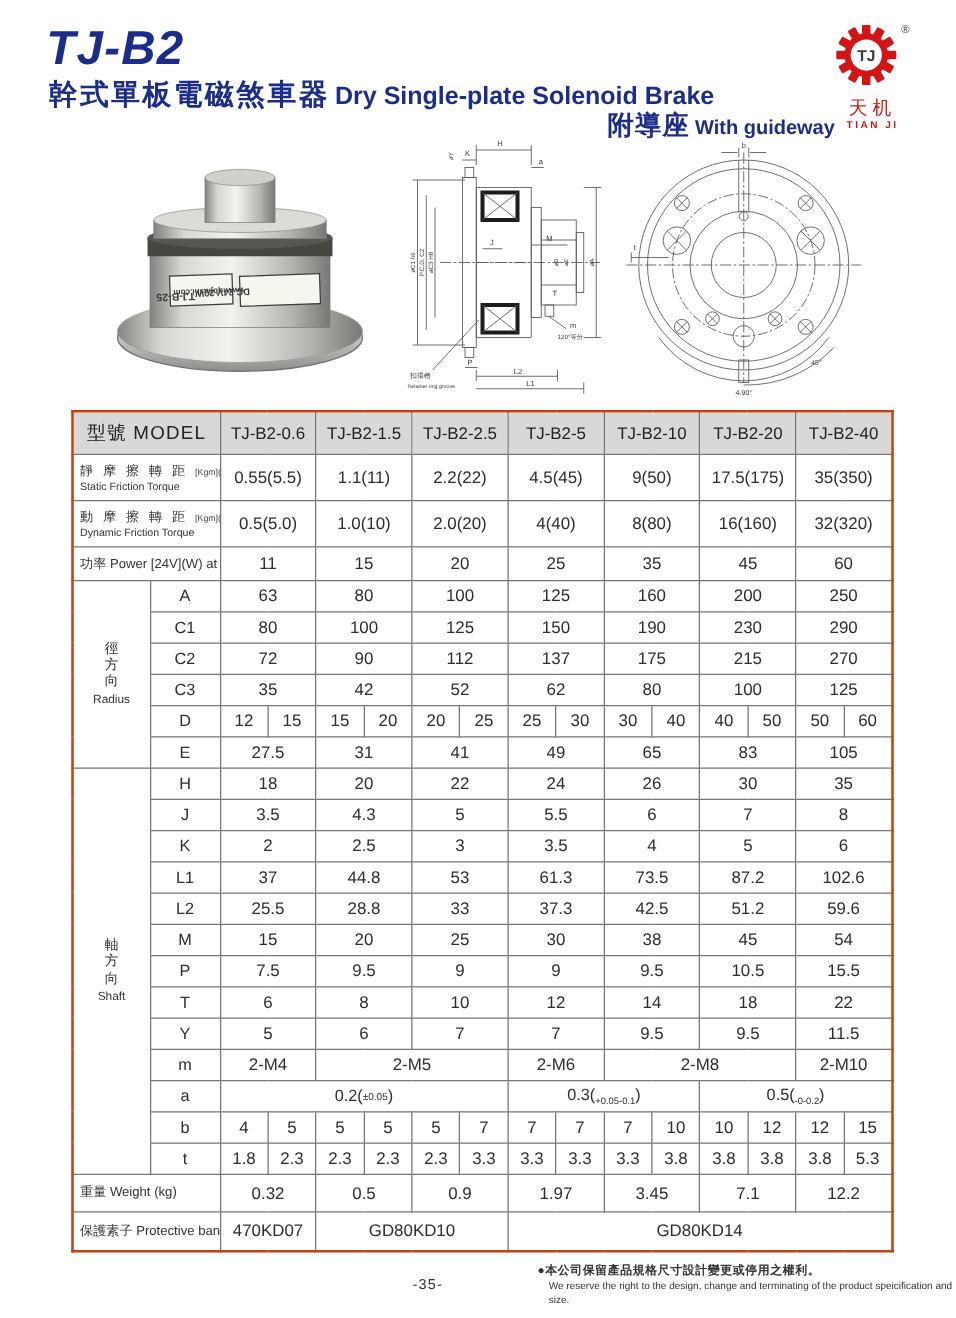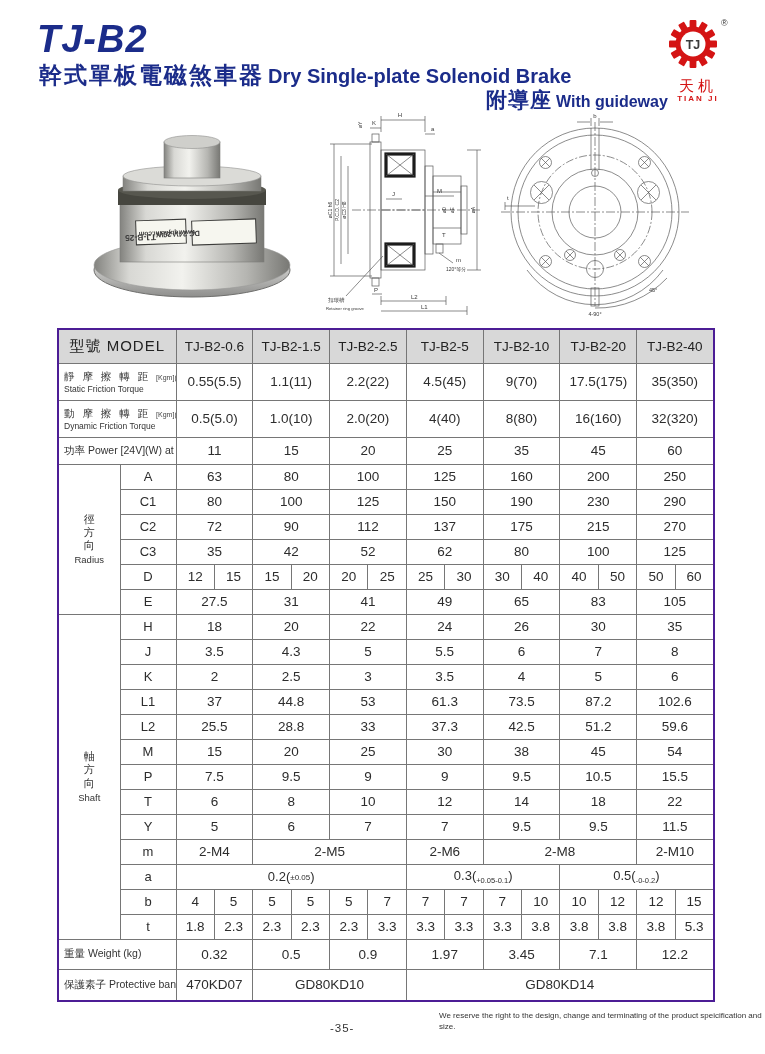--- a/index.html
+++ b/index.html
@@ -24,21 +24,21 @@
 
   
   .draw{position:absolute}
   .d-photo{left:90px;top:124px}
   .d-section{left:326px;top:104px}
   .d-front{left:497px;top:110px}
   svg text{font-family:"Liberation Sans",sans-serif;fill:#3a3a3a}
   .lineart{stroke:#5a5a5a;fill:none;stroke-width:.7}
 
   
-  table.spec{position:absolute;left:57px;top:328px;width:656px;border-collapse:collapse;table-layout:fixed;border:2px solid #4c1d95;background:#fff}
+  table.spec{position:absolute;left:57px;top:328px;width:656px;border-collapse:collapse;table-layout:fixed;border:2px solid #c2410c;background:#fff}
   .spec td{border:1px solid #767676;text-align:center;font-size:13.5px;padding:0;overflow:hidden;vertical-align:middle}
   tr.r-head{height:34px}
   tr.r-head td{background:#d8d8d8;font-size:13.5px;color:#222}
   tr.r-head td.corner{font-size:15px;letter-spacing:1px}
   tr.r-torque{height:37px}
   tr.r-plain{height:27px}
   tr.r-dim{height:25px}
   tr.r-tallA{height:30px}
   tr.r-tallB{height:32px}
   td.lbl{text-align:left;padding:1px 3px 1px 5px}
@@ -305,21 +305,21 @@
         </tr>
         <tr class="r-torque">
           <td class="lbl" colspan="2">
             <div class="lz">靜 摩 擦 轉 距 <span class="lu">[Kgm](Nm)</span></div>
             <div class="le">Static Friction Torque</div>
           </td>
           <td class="val" colspan="2">0.55(5.5)</td>
           <td class="val" colspan="2">1.1(11)</td>
           <td class="val" colspan="2">2.2(22)</td>
           <td class="val" colspan="2">4.5(45)</td>
-          <td class="val" colspan="2">9(70)</td>
+          <td class="val" colspan="2">9(50)</td>
           <td class="val" colspan="2">17.5(175)</td>
           <td class="val" colspan="2">35(350)</td>
         </tr>
         <tr class="r-torque">
           <td class="lbl" colspan="2">
             <div class="lz">動 摩 擦 轉 距 <span class="lu">[Kgm](Nm)</span></div>
             <div class="le">Dynamic Friction Torque</div>
           </td>
           <td class="val" colspan="2">0.5(5.0)</td>
           <td class="val" colspan="2">1.0(10)</td>
@@ -572,16 +572,17 @@
           <td class="plainlbl" colspan="2">保護素子 Protective band</td>
           <td class="val" colspan="2">470KD07</td>
           <td class="val" colspan="4">GD80KD10</td>
           <td class="val" colspan="8">GD80KD14</td>
         </tr>
       </tbody>
   </table>
 
   <div class="page-num">-35-</div>
   <div class="note">
+    <div class="nzh"><span>●</span><span>本公司保留產品規格尺寸設計變更或停用之權利。</span></div>
     <div class="nen">We reserve the right to the design, change and terminating of the product speicification and size.</div>
   </div>
 
 </div>
 
 </body></html>

